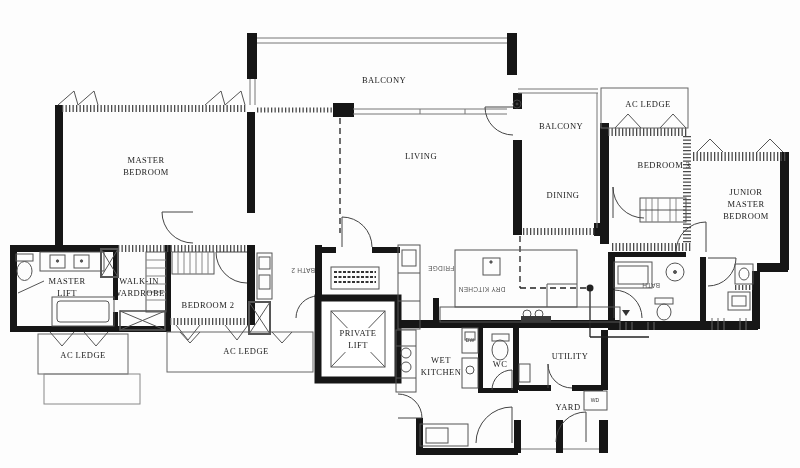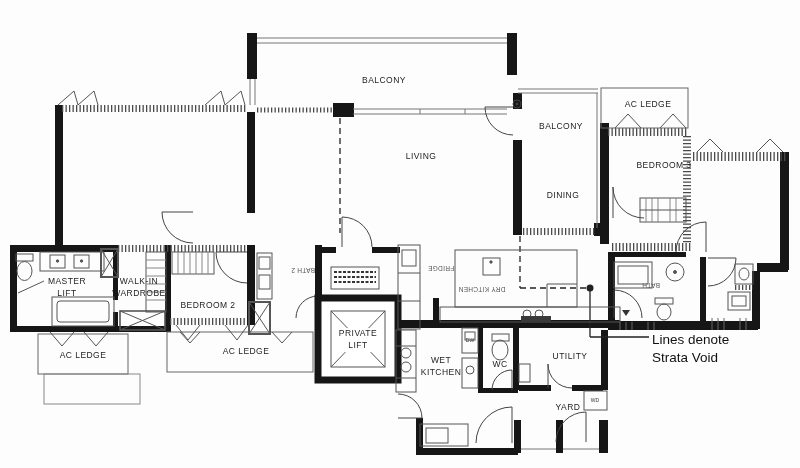--- a/index.html
+++ b/index.html
@@ -1,21 +1,21 @@
 <!DOCTYPE html>
 <html><head>
 <meta charset="utf-8">
 <style>
   html,body{margin:0;padding:0;background:#ffffff;}
   #plan{position:relative;width:800px;height:468px;background:#fdfdfd;overflow:hidden;
         font-family:"Liberation Sans",sans-serif;}
   #plan svg{position:absolute;left:0;top:0;}
   .lbl{position:absolute;transform:translate(-50%,-50%);text-align:center;
        font-size:8.5px;letter-spacing:.45px;line-height:1.4;color:#1c1c1c;
-       font-family:Liberation Sans, sans-serif;white-space:normal;}
+       font-family:Liberation Serif, serif;white-space:normal;}
   .lbl.bg{background:#fff;padding:0 2px;}
   .rot{position:absolute;transform:translate(-50%,-50%) rotate(180deg);
        font-size:6.5px;letter-spacing:.3px;color:#555;text-align:center;line-height:1.3;
        font-family:"Liberation Sans",sans-serif;}
   .tiny{position:absolute;transform:translate(-50%,-50%);font-size:5px;color:#333;
         letter-spacing:.2px;font-family:"Liberation Sans",sans-serif;}
   .note{position:absolute;font-size:13.5px;color:#111;line-height:1.3;text-align:left;
         font-family:"Liberation Sans",sans-serif;}
 </style>
 </head>
@@ -229,39 +229,40 @@
     <path d="M620,322V330M626,322V330M632,322V330M648,322V330M654,322V330" stroke="#666"></path>
 
     <rect x="492" y="334" width="17" height="7"></rect>
         <ellipse cx="500" cy="350" rx="8" ry="10"></ellipse>
 
     <rect x="519" y="364" width="11" height="18"></rect>
     <rect x="584" y="391" width="23" height="19"></rect>
   </g>
 </svg>
 
+  <div class="lbl" style="left:146px;top:167px;width:70px">MASTER BEDROOM</div>
   <div class="lbl" style="left:384px;top:81px">BALCONY</div>
   <div class="lbl" style="left:421px;top:157px">LIVING</div>
   <div class="lbl" style="left:561px;top:127px">BALCONY</div>
   <div class="lbl" style="left:648px;top:105px">AC LEDGE</div>
   <div class="lbl" style="left:664px;top:166px;width:60px">BEDROOM 3</div>
   <div class="lbl" style="left:563px;top:196px">DINING</div>
+  <div class="lbl" style="left:746px;top:205px;width:64px">JUNIOR MASTER BEDROOM</div>
   <div class="lbl" style="left:67px;top:288px;width:50px">MASTER LIFT</div>
   <div class="lbl" style="left:139px;top:288px;width:58px">WALK-IN WARDROBE</div>
   <div class="lbl" style="left:208px;top:306px;width:64px">BEDROOM 2</div>
   <div class="lbl" style="left:83px;top:356px">AC LEDGE</div>
   <div class="lbl" style="left:246px;top:352px">AC LEDGE</div>
   <div class="lbl bg" style="left:358px;top:340px;width:46px">PRIVATE LIFT</div>
   <div class="lbl" style="left:441px;top:367px;width:48px">WET KITCHEN</div>
   <div class="lbl" style="left:500px;top:365px">WC</div>
   <div class="lbl" style="left:570px;top:357px">UTILITY</div>
   <div class="lbl" style="left:568px;top:408px">YARD</div>
 
   <div class="rot" style="left:482px;top:289px;width:70px">DRY KITCHEN</div>
   <div class="rot" style="left:303px;top:270px;width:26px">BATH 2</div>
   <div class="rot" style="left:651px;top:285px">BATH</div>
   <div class="rot" style="left:441px;top:268px">FRIDGE</div>
   <div class="tiny" style="left:470px;top:340px">DW</div>
   <div class="tiny" style="left:595px;top:400px">WD</div>
 
-  <div class="note" style="left:652px;top:331px;width:110px">Lines denote Strata Void</div>
 
 </div>
 
 </body></html>

